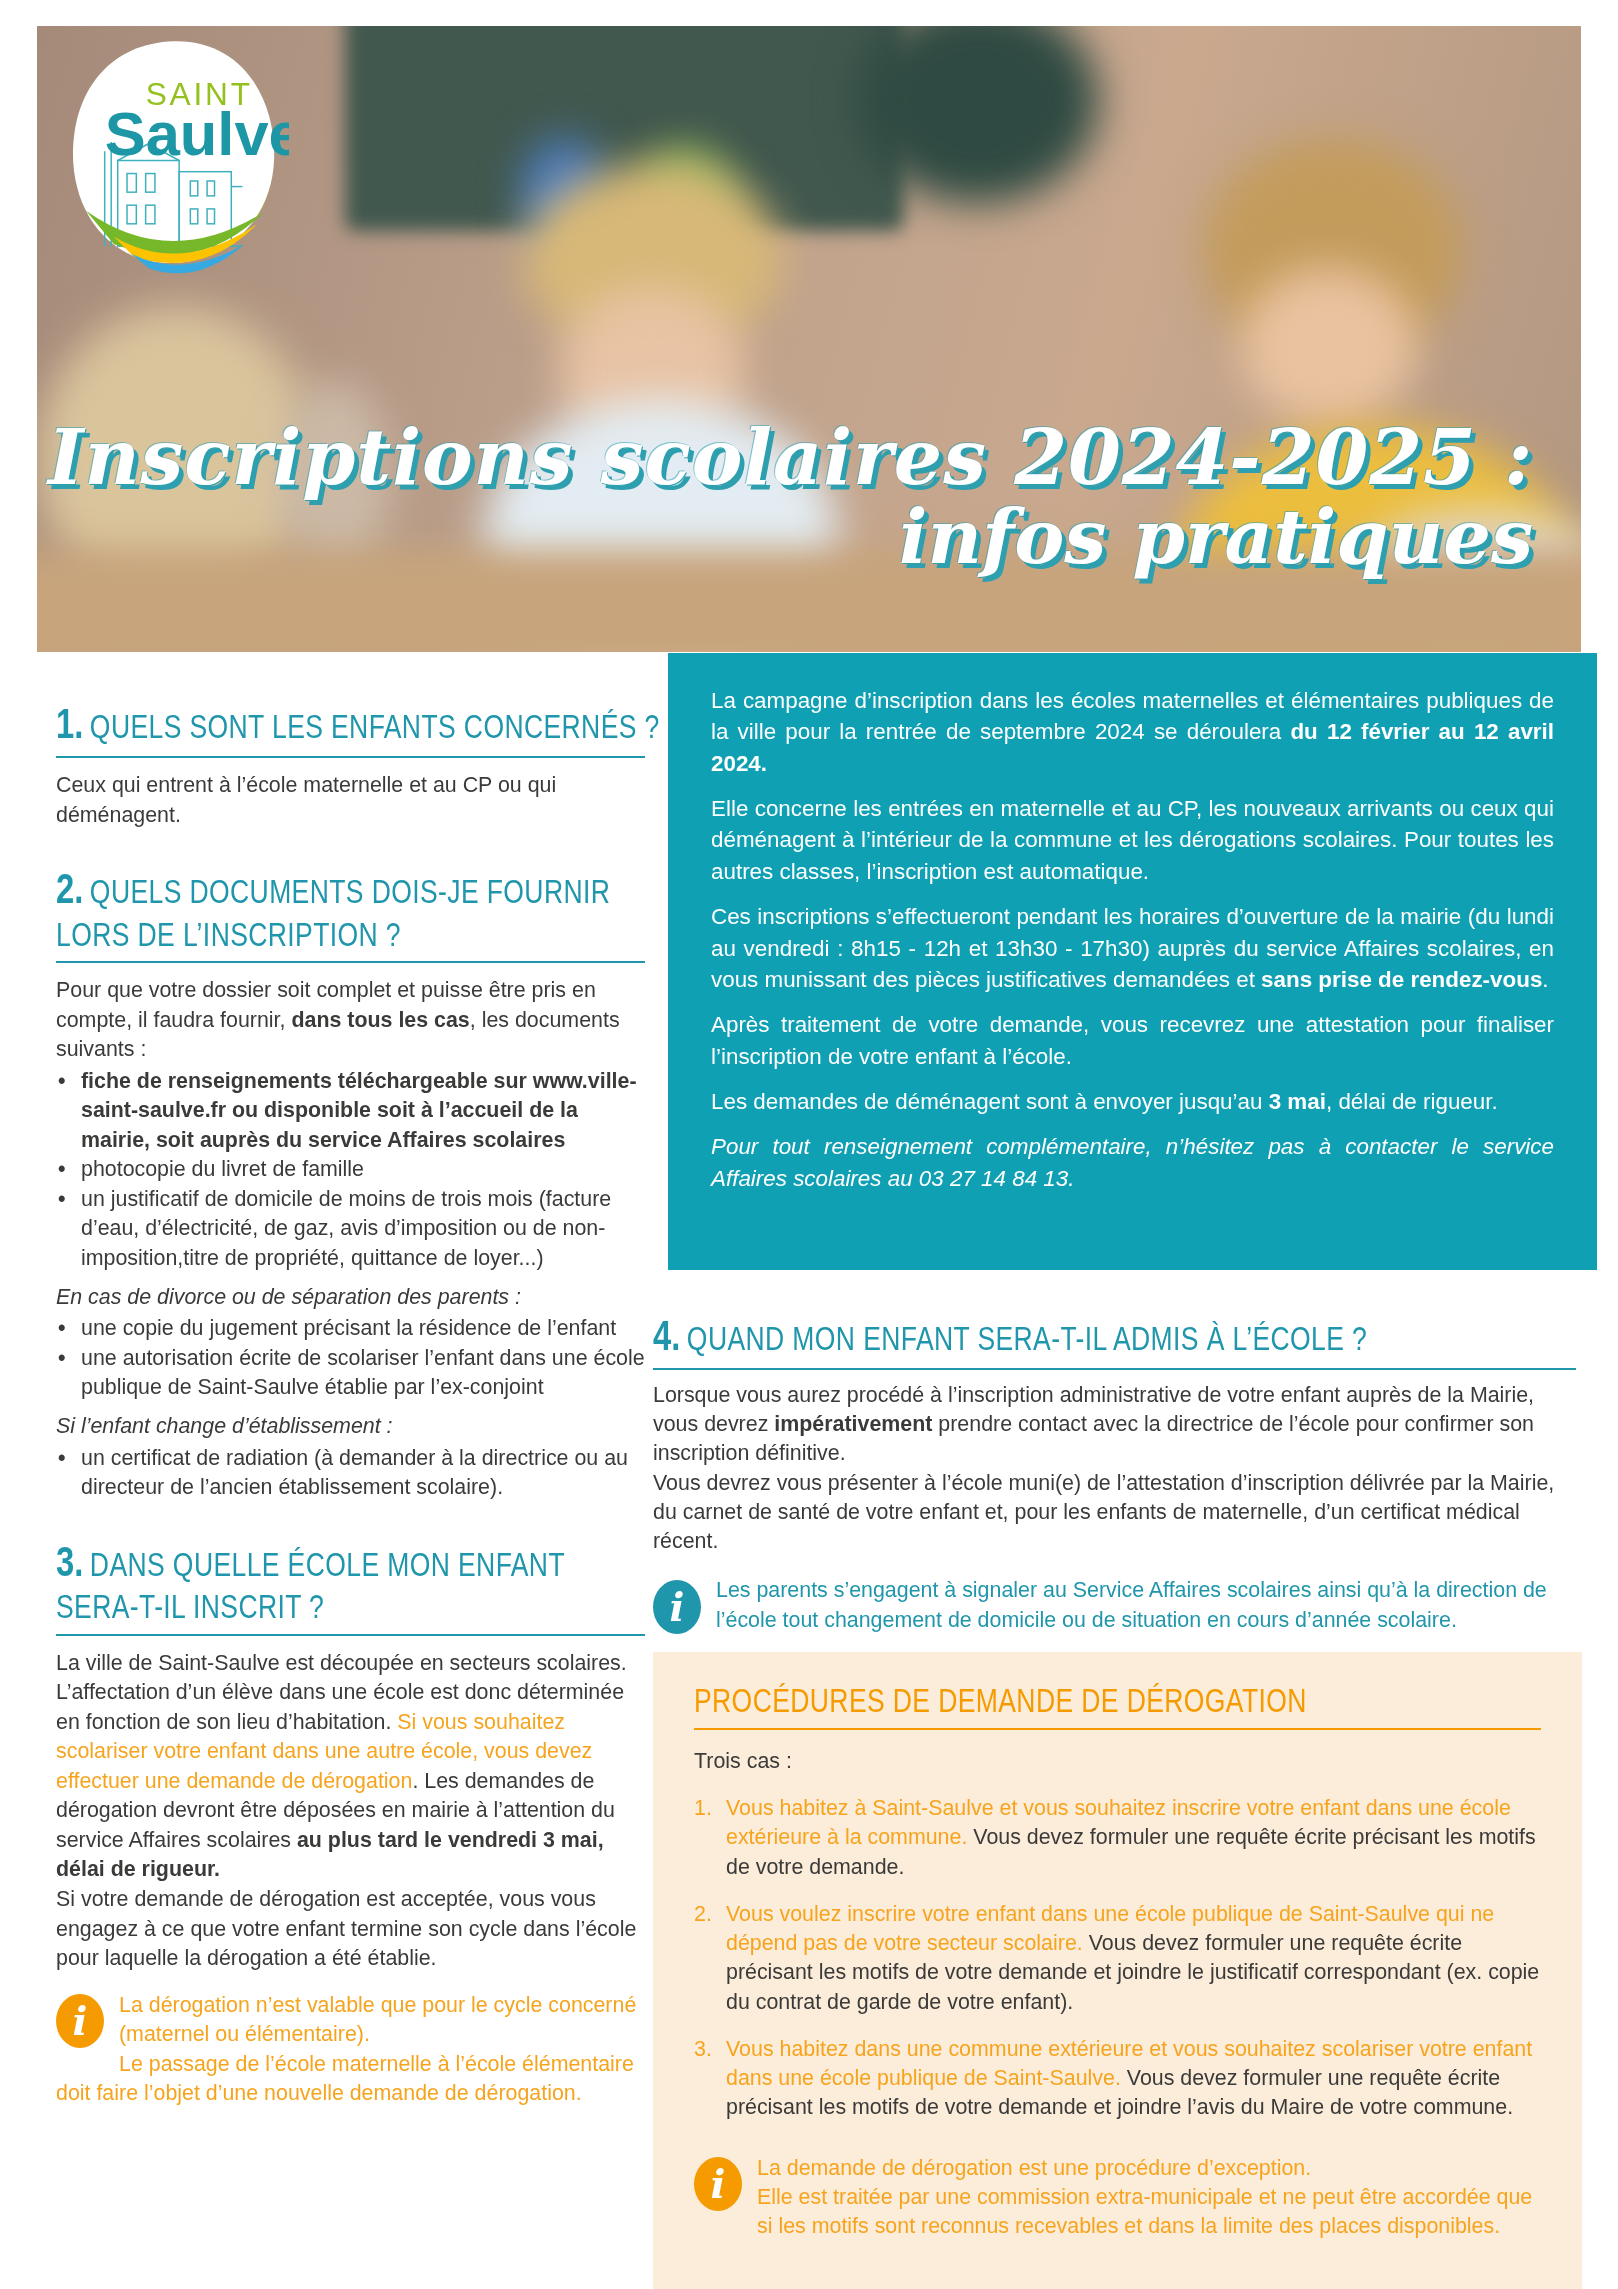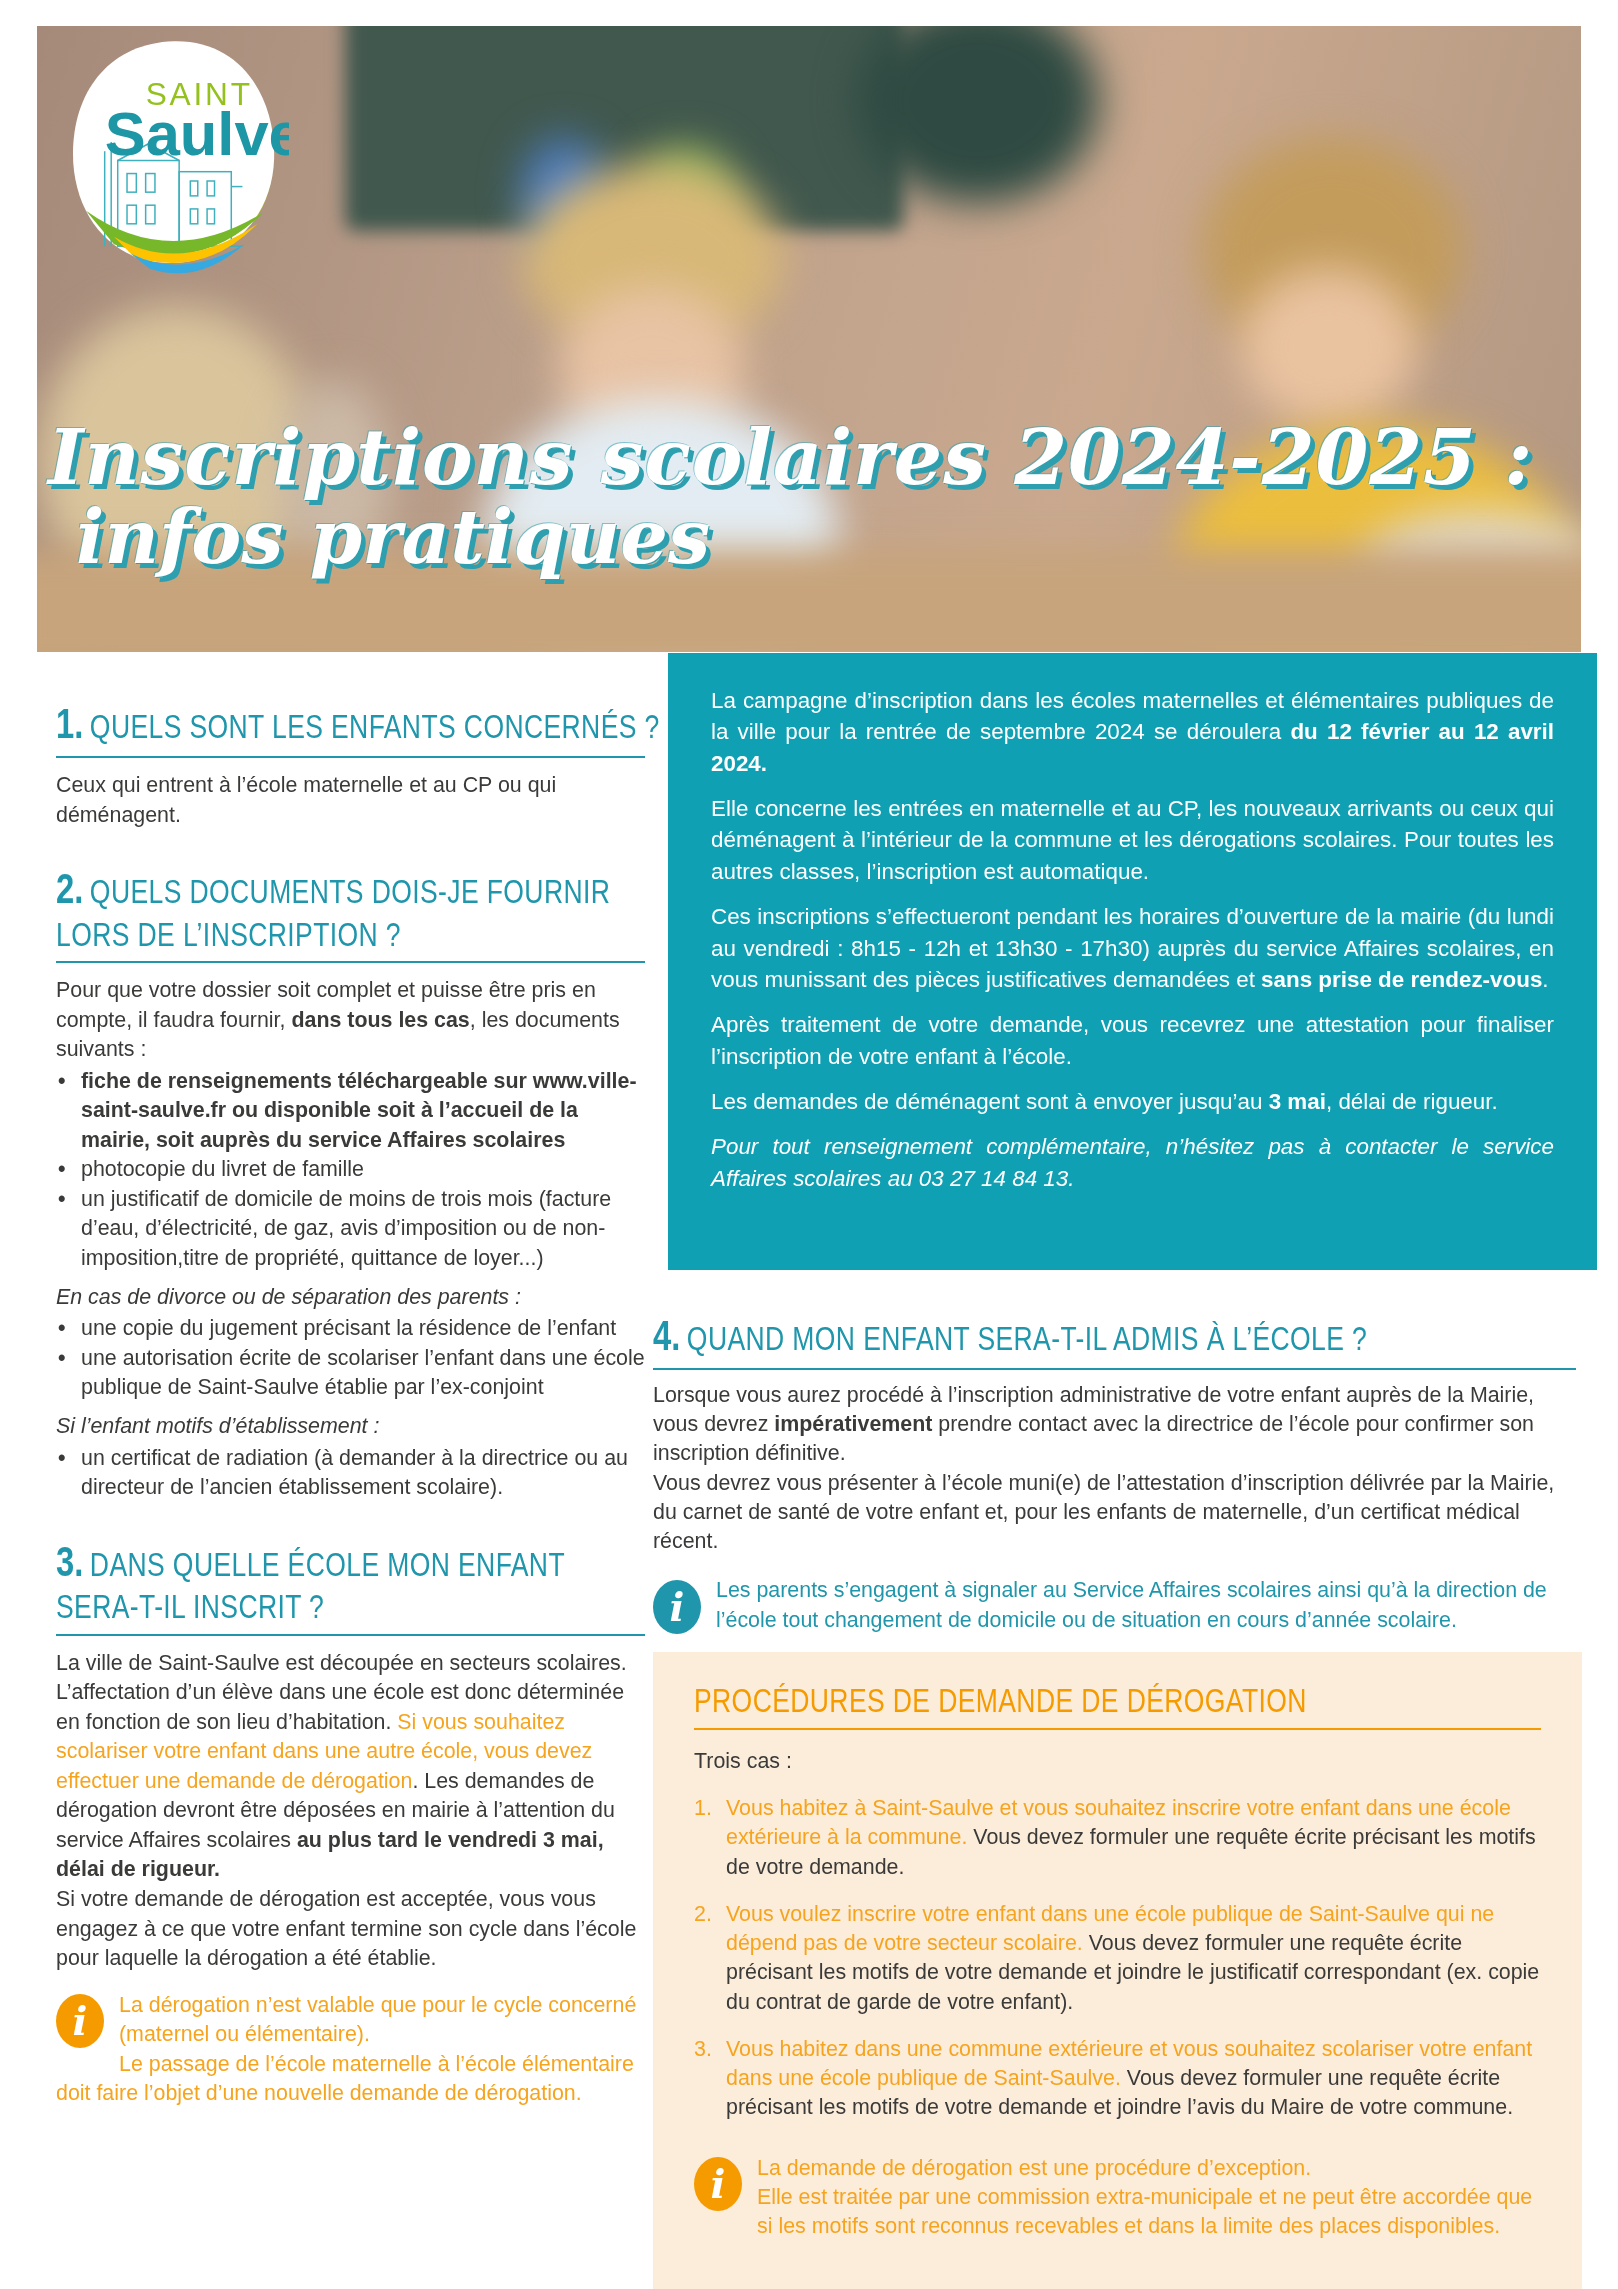--- a/index.html
+++ b/index.html
@@ -25,21 +25,21 @@
   .ph-books-r{left:1324px;top:485px;width:242px;height:112px;background:#e2d9c8;filter:blur(11.2px);border-radius:9.3px;}
   .ph-table{left:-37px;top:522px;width:1641px;height:131px;background:#c7a47c;filter:blur(17px);position:absolute;}
   .ph-cup{left:242px;top:354px;width:112px;height:205px;background:#cbb9a6;}
   
   .logo{position:absolute;left:60px;top:32px;width:229px;height:244px;z-index:6;}
   
   .script-title{position:absolute;left:48px;top:418px;z-index:5;color:#ffffff;
     font-family:"DejaVu Serif",serif;font-style:italic;font-weight:bold;line-height:1.05;
     text-shadow:4.7px 4.7px 0 #2d9fae,0.9px 0.9px 0 #2d9fae,-0.9px -0.9px 0 rgba(45,159,174,.55);}
   .script-line1{font-size:76px;letter-spacing:0.9px;white-space:nowrap;}
-  .script-line2{font-size:75px;margin-left:28px;white-space:nowrap;}
+  .script-line2{font-size:75px;margin-left:28px;white-space:nowrap;text-align:right;}
   
   .intro-box{position:absolute;left:668px;top:653px;width:929px;height:617px;box-sizing:border-box;
     background:#10a0b3;color:#ffffff;padding:32px 43px 24px 43px;z-index:4;
     font-size:22.4px;line-height:1.4;text-align:justify;}
   .intro-box p{margin:0 0 14px 0;}
   .intro-box .it{font-style:italic;}
   b{font-weight:bold;}
   
   .sec-head{margin:0;}
   .sec-head-line{transform:scaleX(0.78);transform-origin:0 50%;white-space:nowrap;line-height:1.18;}
@@ -167,21 +167,21 @@
   <ul class="doc-list">
     <li><b>fiche de renseignements téléchargeable sur www.ville-saint-saulve.fr ou disponible soit à l’accueil de la mairie, soit auprès du service Affaires scolaires</b></li>
     <li>photocopie du livret de famille</li>
     <li>un justificatif de domicile de moins de trois mois (facture d’eau, d’électricité, de gaz, avis d’imposition ou de non-imposition,titre de propriété, quittance de loyer...)</li>
   </ul>
   <p class="body-par it" style="margin-top:9.3px">En cas de divorce ou de séparation des parents :</p>
   <ul class="doc-list">
     <li>une copie du jugement précisant la résidence de l’enfant</li>
     <li>une autorisation écrite de scolariser l’enfant dans une école publique de Saint-Saulve établie par l’ex-conjoint</li>
   </ul>
-  <p class="body-par it" style="margin-top:9.3px">Si l’enfant motifs d’établissement :</p>
+  <p class="body-par it" style="margin-top:9.3px">Si l’enfant change d’établissement :</p>
   <ul class="doc-list">
     <li>un certificat de radiation (à demander à la directrice ou au directeur de l’ancien établissement scolaire).</li>
   </ul>
 
   <div class="sec-head gap-lg">
     <div class="sec-head-line">
       <span class="sec-num">3.</span><span class="sec-title">Dans quelle école mon enfant</span>
     </div>
     <div class="sec-head-line">
       <span class="sec-title">sera-t-il inscrit ?</span>

